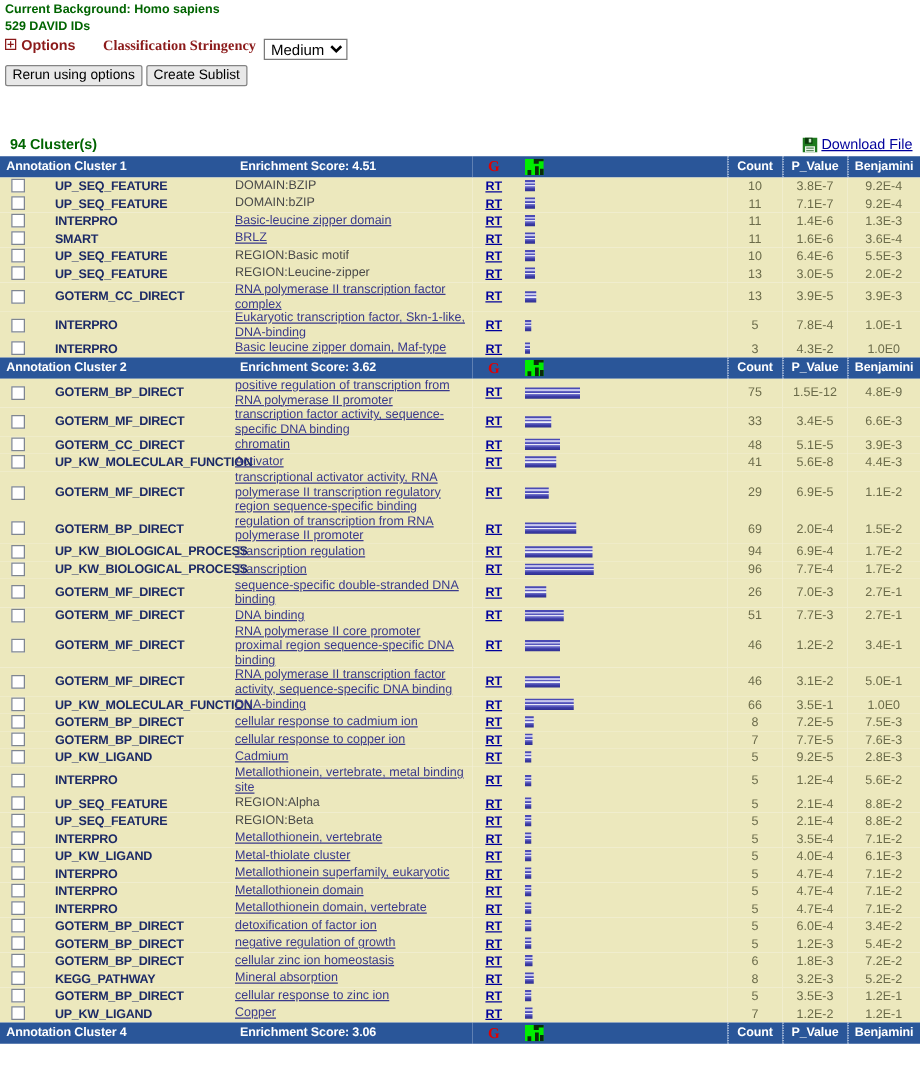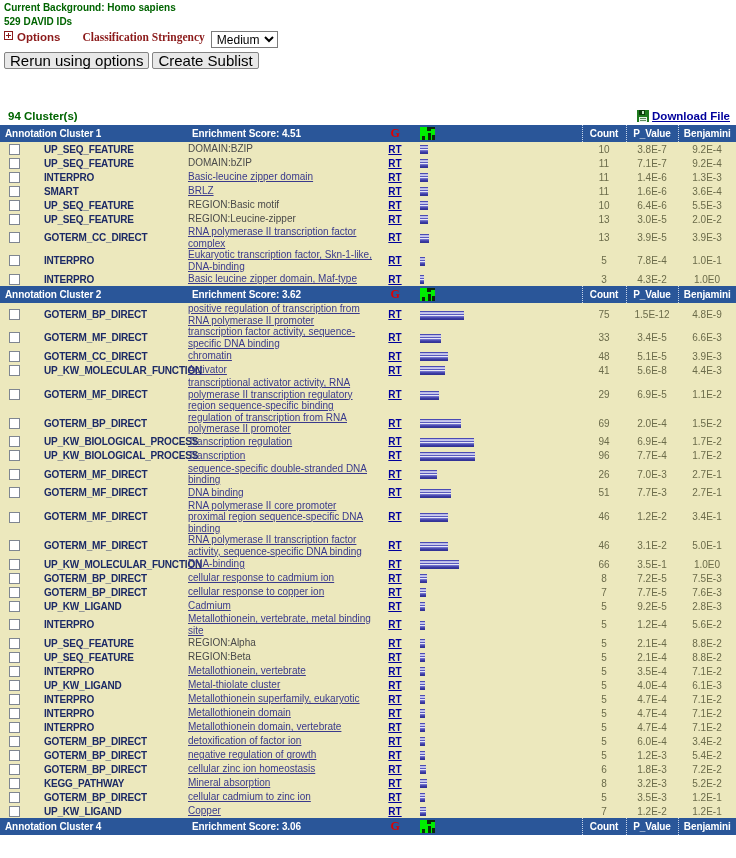--- a/index.html
+++ b/index.html
@@ -18,31 +18,31 @@
   .plusbox:before{left:1px;right:1px;top:3px;height:1px;}
   .plusbox:after{top:1px;bottom:1px;left:3px;width:1px;}
   .optlabel{color:#8b1a1a;font-weight:bold;font-size:11.5px;}
   .stringency-label{color:#8b1a1a;font-weight:bold;font-size:11.5px;margin-left:22px;margin-right:6px;font-family:Liberation Serif, serif;}
   select.stringency{
     font-family:"Liberation Sans",sans-serif;font-size:12px;height:17px;padding:0 1px;
     border:1px solid #7b7b7b;background:#fff;color:#000;
   }
   .btnrow{margin-top:3px;display:flex;gap:3px;}
   button.winbtn{
-    font-family:"Liberation Sans",sans-serif;font-size:15px;padding:1px 5px;
+    font-family:"Liberation Sans",sans-serif;font-size:11px;padding:1px 5px;
     background:#e8e8e8;border:1px solid #848484;border-radius:2px;color:#000;cursor:pointer;
     line-height:13px;
   }
   .clusterline{
     display:flex;align-items:flex-end;justify-content:space-between;
     margin-top:13px;padding:0 2px 0 4px;
   }
   .clustercount{color:#006400;font-weight:bold;font-size:11.5px;margin-top:28px;}
   .download{display:flex;align-items:center;gap:3px;}
-  .download a{color:#00009c;font-weight:bold;font-size:11.5px;text-decoration:underline;}
+  .download a{color:#00009c;font-weight:normal;font-size:11.5px;text-decoration:underline;}
   .floppy{width:12px;height:12px;display:block;}
 
   table.grid{border-collapse:collapse;width:736px;table-layout:fixed;margin-top:3px;}
   table.grid td{padding:0;vertical-align:middle;}
 
   tr.clusterhdr td{
     background:#2a5699;color:#ffffff;font-weight:bold;font-size:10px;height:14px;
     padding:1px 0 1px 0;letter-spacing:-0.1px;
   }
   tr.clusterhdr td.c-name{padding-left:5px;}
@@ -530,21 +530,21 @@
         <td class="d-term"><a href="#">Mineral absorption</a></td>
         <td class="d-rt"><a href="#">RT</a></td>
         <td class="d-bar"><span class="bar" style="width:7px"></span></td>
         <td class="d-count">8</td>
         <td class="d-p">3.2E-3</td>
         <td class="d-ben">5.2E-2</td>
       </tr>
       <tr class="datarow">
         <td class="d-chk"><input class="cb" type="checkbox" style=""></td>
         <td class="d-cat">GOTERM_BP_DIRECT</td>
-        <td class="d-term"><a href="#">cellular cadmium to zinc ion</a></td>
+        <td class="d-term"><a href="#">cellular response to zinc ion</a></td>
         <td class="d-rt"><a href="#">RT</a></td>
         <td class="d-bar"><span class="bar" style="width:5px"></span></td>
         <td class="d-count">5</td>
         <td class="d-p">3.5E-3</td>
         <td class="d-ben">1.2E-1</td>
       </tr>
       <tr class="datarow">
         <td class="d-chk"><input class="cb" type="checkbox" style=""></td>
         <td class="d-cat">UP_KW_LIGAND</td>
         <td class="d-term"><a href="#">Copper</a></td>

